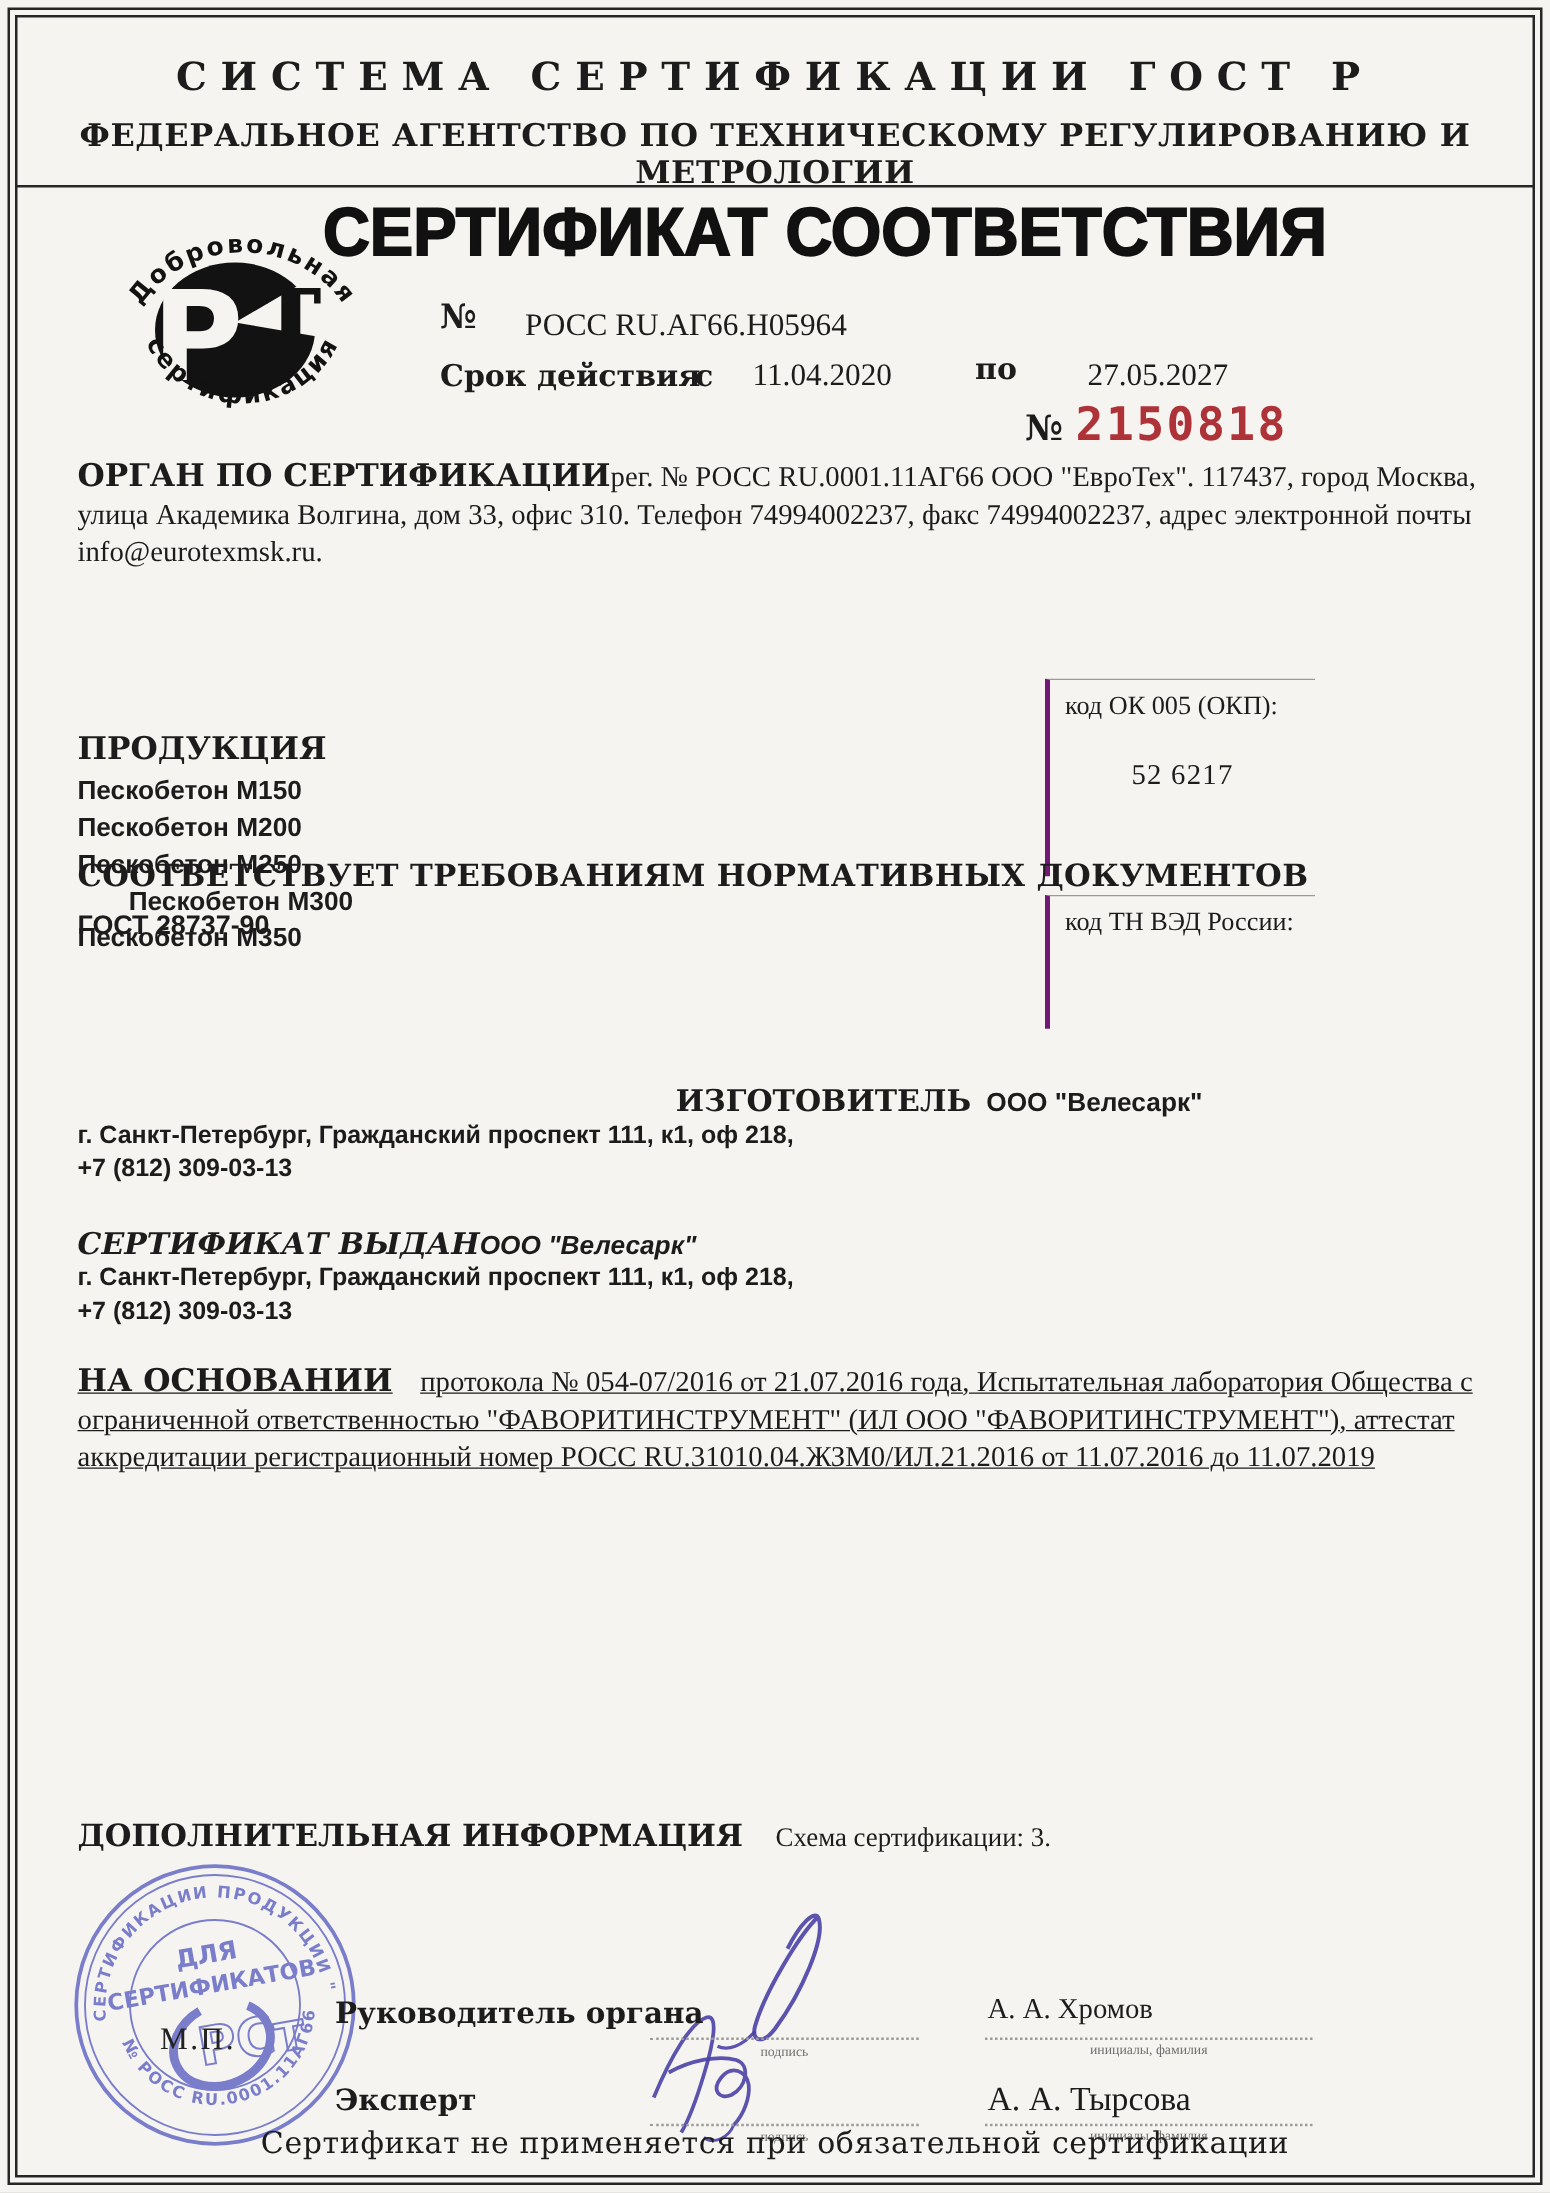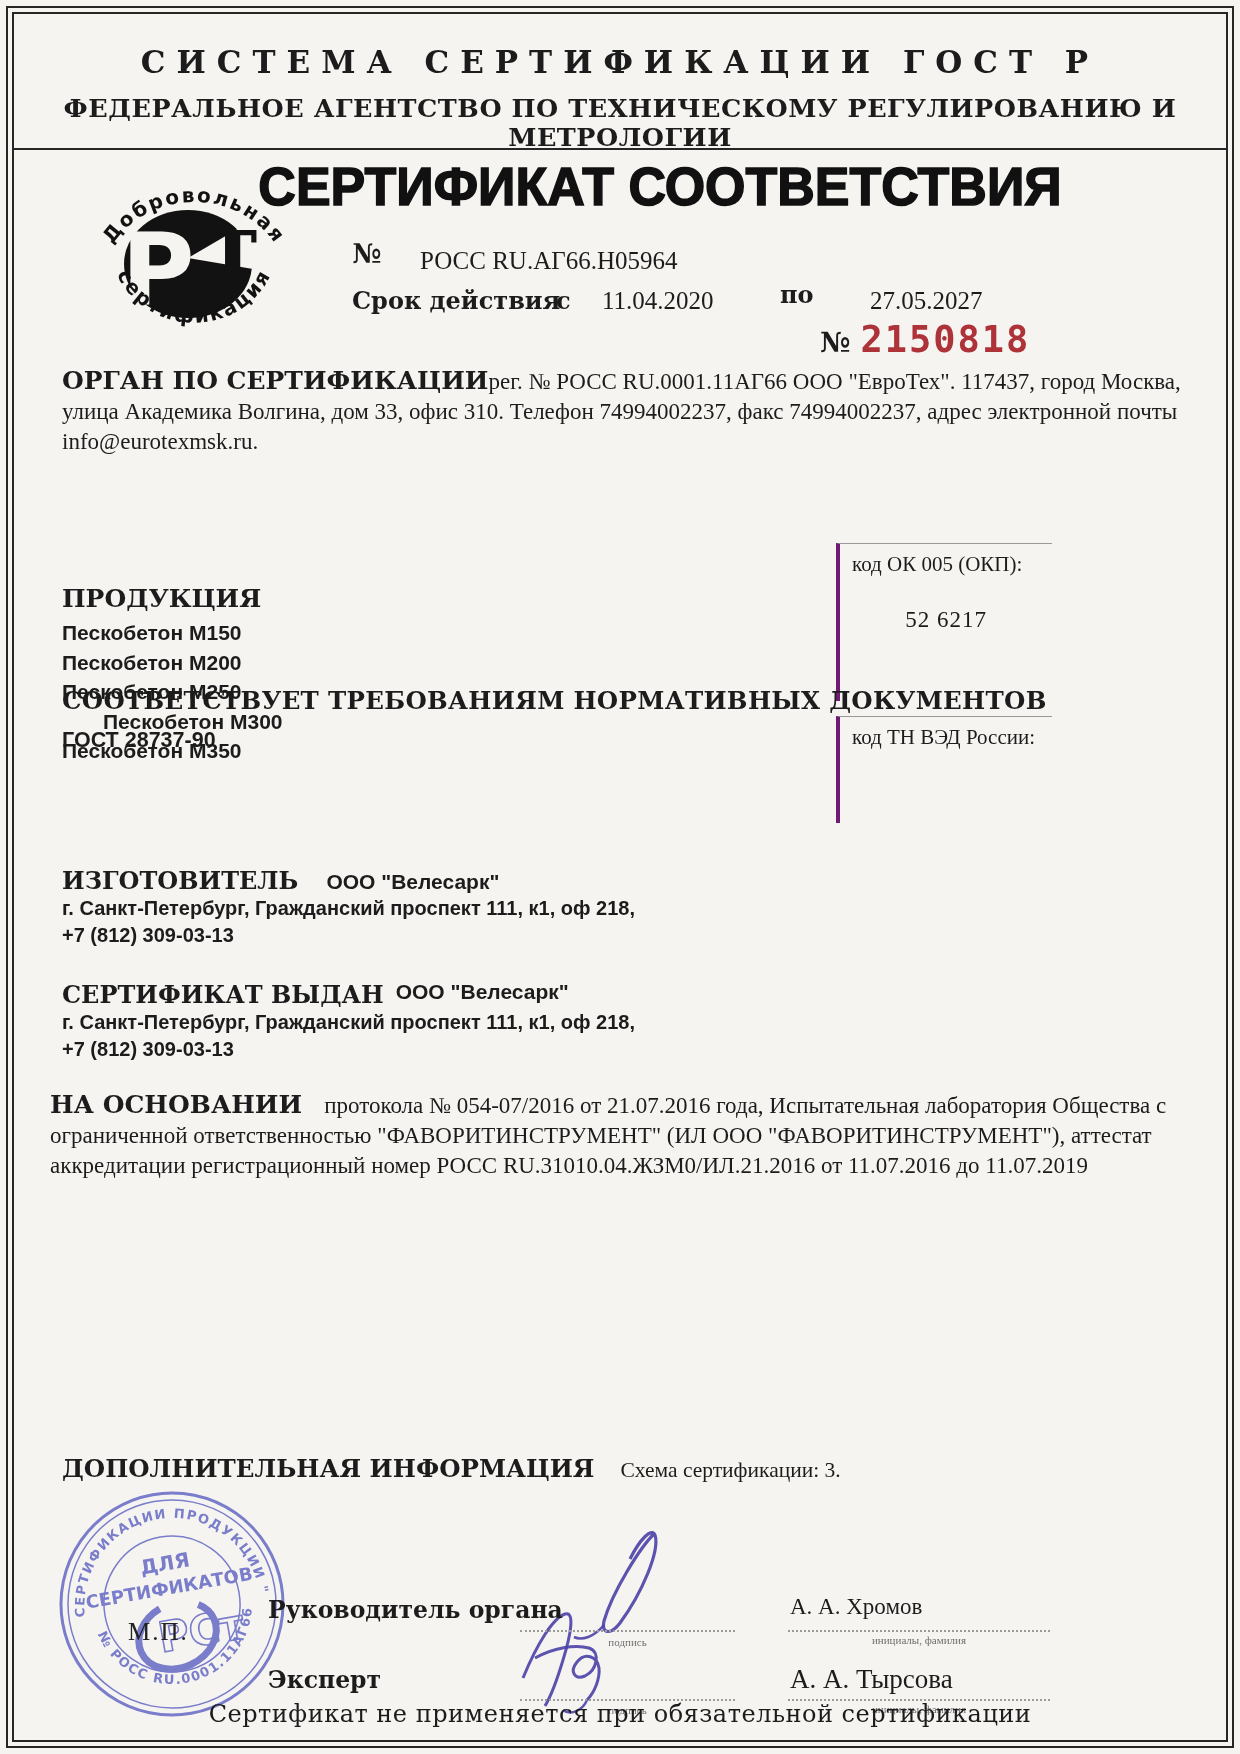--- a/index.html
+++ b/index.html
@@ -111,38 +111,38 @@
   </div>
 
   <div class="abs lbl" style="left:62px;top:686px;font-size:24.5px;letter-spacing:0.3px;">СООТВЕТСТВУЕТ ТРЕБОВАНИЯМ НОРМАТИВНЫХ ДОКУМЕНТОВ</div>
   <div class="abs bsans" style="left:62px;top:728px;font-size:21.5px;">ГОСТ 28737-90</div>
 
   <div class="abs codebox" style="left:836px;top:716px;width:212px;height:106px;">
     <div class="cb-label ser">код ТН ВЭД России:</div>
   </div>
 
   <div class="abs" style="left:62px;top:866px;width:900px;">
-    <div style="display:flex;align-items:baseline;gap:28px;">
+    <div style="display:flex;align-items:baseline;gap:12px;justify-content:flex-end;">
       <span class="lbl" style="font-size:24px;">ИЗГОТОВИТЕЛЬ</span>
       <span class="bsans" style="font-size:21px;">ООО "Велесарк"</span>
     </div>
     <div class="bsans addr">г. Санкт-Петербург, Гражданский проспект 111, к1, оф 218,</div>
     <div class="bsans addr">+7 (812) 309-03-13</div>
   </div>
 
   <div class="abs" style="left:62px;top:980px;width:900px;">
-    <div style="display:flex;align-items:flex-start;gap:12px;">
+    <div style="display:flex;align-items:flex-end;font-style:italic;">
       <span class="lbl" style="font-size:24px;">СЕРТИФИКАТ ВЫДАН</span>
       <span class="bsans" style="font-size:21px;">ООО "Велесарк"</span>
     </div>
     <div class="bsans addr">г. Санкт-Петербург, Гражданский проспект 111, к1, оф 218,</div>
     <div class="bsans addr">+7 (812) 309-03-13</div>
   </div>
 
-  <div class="abs para" style="left:50px;top:1090px;">
+  <div class="abs para" style="left:62px;top:1090px;text-decoration:underline;">
     <span class="lbl" style="margin-right:22px;">НА ОСНОВАНИИ</span><span class="body-txt ser">протокола № 054-07/2016 от 21.07.2016 года, Испытательная лаборатория Общества с ограниченной ответственностью "ФАВОРИТИНСТРУМЕНТ" (ИЛ ООО "ФАВОРИТИНСТРУМЕНТ"), аттестат аккредитации регистрационный номер РОСС RU.31010.04.ЖЗМ0/ИЛ.21.2016 от 11.07.2016 до 11.07.2019</span>
   </div>
 
   <div class="abs" style="left:62px;top:1454px;display:flex;align-items:baseline;gap:26px;">
     <span class="lbl" style="font-size:24.5px;">ДОПОЛНИТЕЛЬНАЯ ИНФОРМАЦИЯ</span>
     <span class="ser" style="font-size:21.5px;">Схема сертификации: 3.</span>
   </div>
 
   <div class="abs" style="left:52px;top:1484px;width:240px;height:240px;opacity:0.78;
        transform:rotate(-10deg);">

